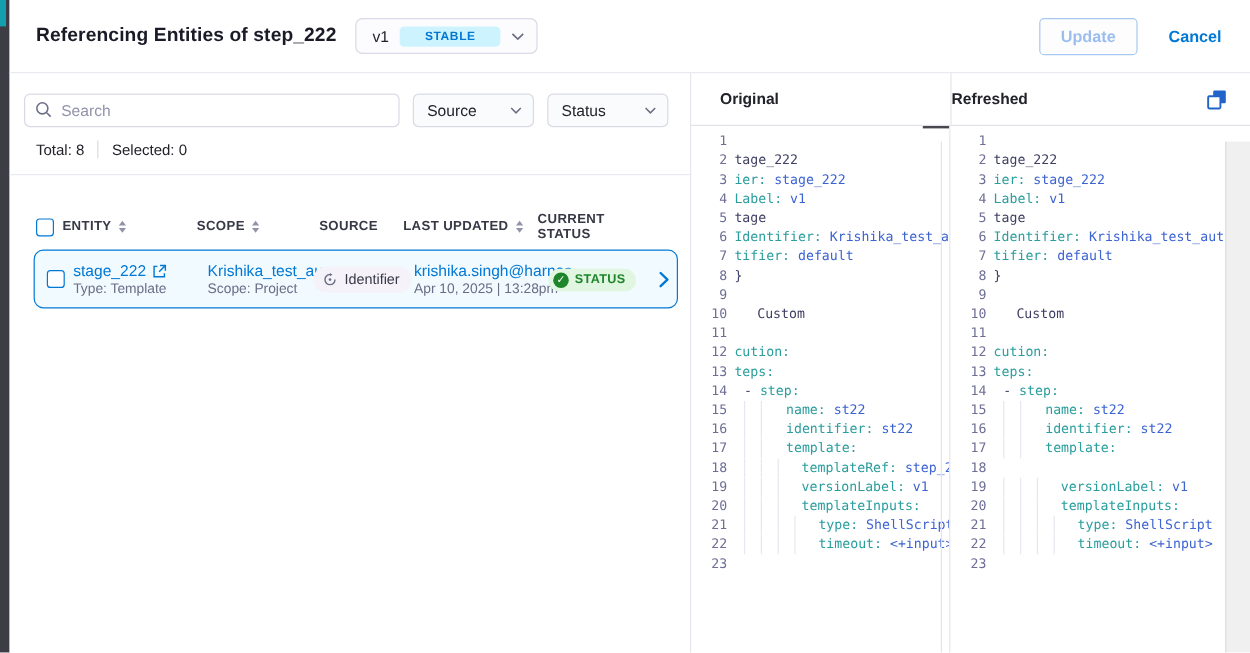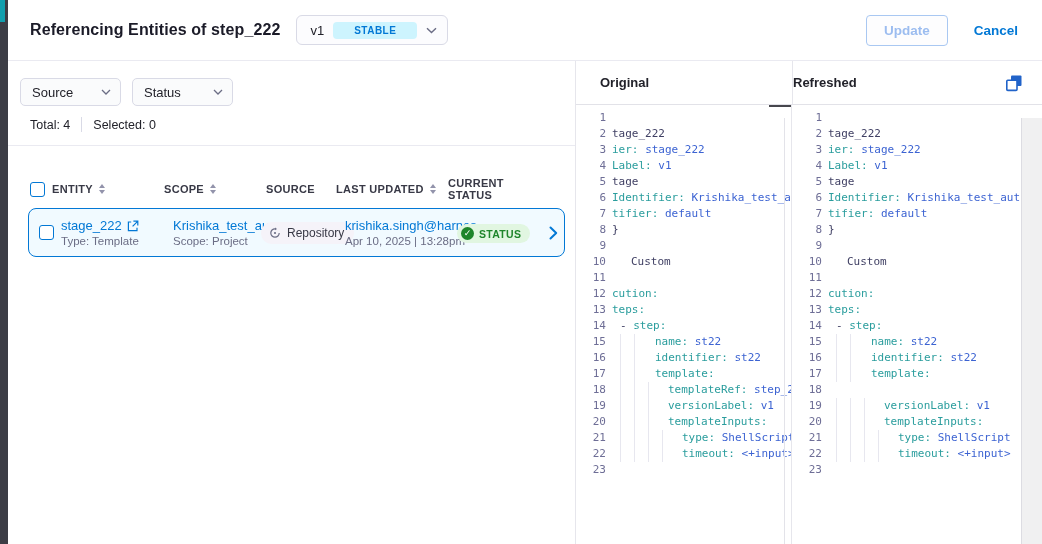--- a/index.html
+++ b/index.html
@@ -108,36 +108,45 @@
       </div>
       <div class="spacer"></div>
       <button class="update-btn">Update</button>
       <a class="cancel-link" href="#">Cancel</a>
     </div>
 
     <div class="content">
 
       <div class="left-panel">
         <div class="filters">
+          <div class="search-box">
+            <span class="search-icon">
+              <svg width="15" height="15" viewBox="0 0 15 15">
+                  <circle cx="6.3" cy="6.3" r="4.6" fill="none" stroke="#6b6d85" stroke-width="1.3"></circle>
+                  <line x1="9.9" y1="9.9" x2="13.2" y2="13.2" stroke="#6b6d85" stroke-width="1.3"></line>
+                </svg>
+            </span>
+            <input type="text" placeholder="Search" style="">
+          </div>
           <div class="filter-select">
             <span>Source</span>
             <svg width="10" height="6" viewBox="0 0 10 6">
                 <path d="M1 1 L5 5 L9 1" fill="none" stroke="#6b6d85" stroke-width="1.3"></path>
               </svg>
           </div>
           <div class="filter-select">
             <span>Status</span>
             <svg width="10" height="6" viewBox="0 0 10 6">
                 <path d="M1 1 L5 5 L9 1" fill="none" stroke="#6b6d85" stroke-width="1.3"></path>
               </svg>
           </div>
         </div>
 
         <div class="totals">
-          <span>Total: 4</span>
+          <span>Total: 8</span>
           <span class="vsep"></span>
           <span>Selected: 0</span>
         </div>
 
         <div class="hdivider"></div>
 
         <div class="thead tgrid" id="thead">
             <div class="checkbox"></div>
             <div class="th">
               <span>ENTITY</span>
@@ -190,21 +199,21 @@
             </div>
             <div class="cell-sub">Scope: Project</div>
           </div>
           <div>
             <span class="source-badge">
               <svg width="12" height="12" viewBox="0 0 12 12">
                   <path d="M10.2 6 A4.2 4.2 0 1 1 6 1.8" fill="none" stroke="#6b6d85" stroke-width="1.2"></path>
                   <path d="M6 0.6 L8 1.9 L6 3.2 Z" fill="#6b6d85"></path>
                   <circle cx="6" cy="6" r="1.1" fill="#6b6d85"></circle>
                 </svg>
-              <span>Repository</span>
+              <span>Identifier</span>
             </span>
           </div>
           <div>
             <div class="cell-main">
               <a href="#" style="color:#0278d5;text-decoration:none;">krishika.singh@harnes...</a>
             </div>
             <div class="cell-sub">Apr 10, 2025 | 13:28pm</div>
           </div>
           <div>
             <span class="status-badge">

